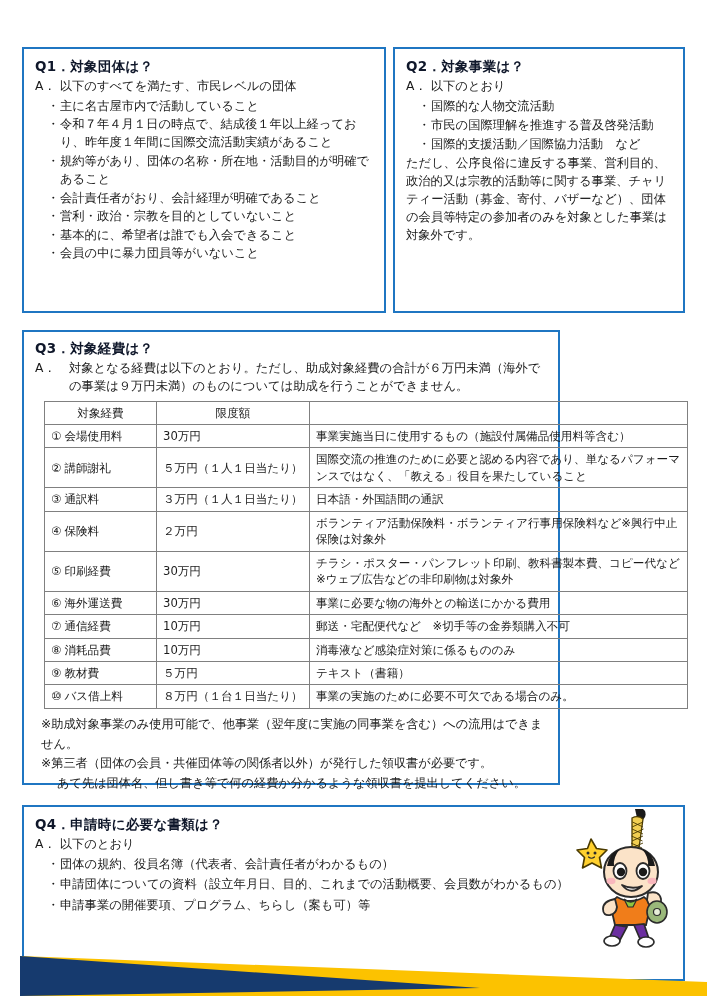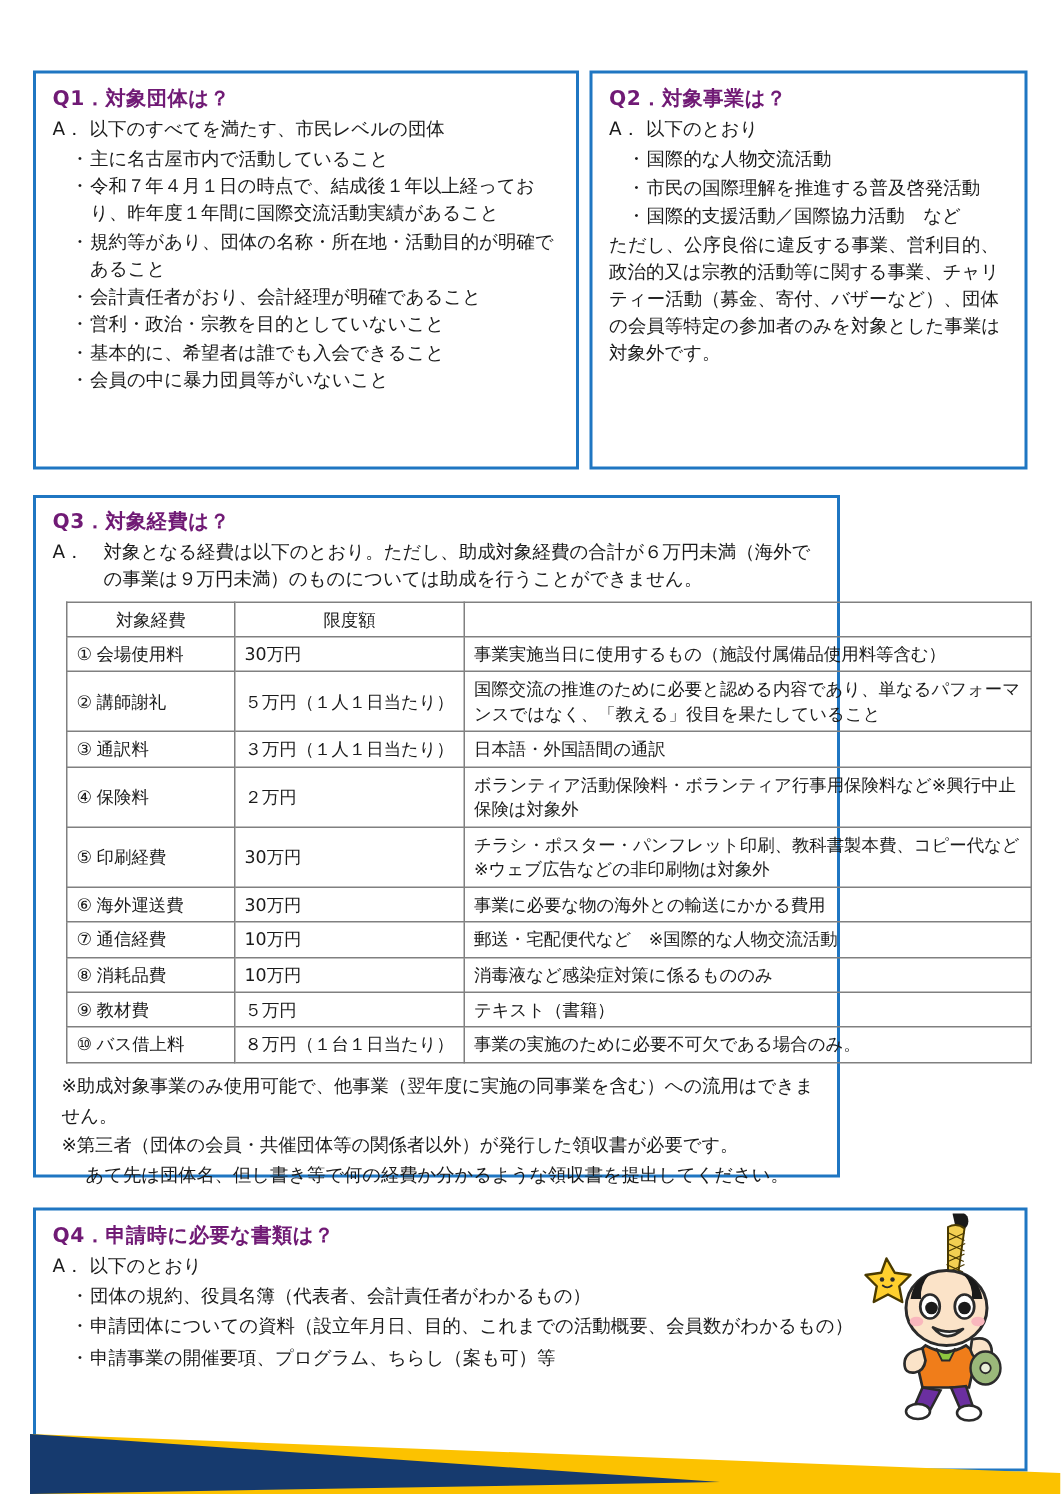--- a/index.html
+++ b/index.html
@@ -23,21 +23,21 @@
   }
 
   
   .qbox {
     position: absolute;
     border: 2px solid #1f76c2;
     box-sizing: border-box;
     background: #ffffff;
   }
   .qtitle {
-    color: #701a75;
+    color: #0f172a;
     font-weight: bold;
     font-size: 13.5px;
     letter-spacing: 0.3px;
     margin: 0 0 3px 0;
     line-height: 1.25;
   }
   .ans-row {
     display: flex;
     align-items: flex-start;
     font-size: 12.3px;
@@ -229,21 +229,21 @@
           <td>チラシ・ポスター・パンフレット印刷、教科書製本費、コピー代など　※ウェブ広告などの非印刷物は対象外</td>
         </tr>
         <tr>
           <td class="num-item"><span class="circ">⑥</span><span>海外運送費</span></td>
           <td>30万円</td>
           <td>事業に必要な物の海外との輸送にかかる費用</td>
         </tr>
         <tr>
           <td class="num-item"><span class="circ">⑦</span><span>通信経費</span></td>
           <td>10万円</td>
-          <td>郵送・宅配便代など　※国際的な人物交流活動</td>
+          <td>郵送・宅配便代など　※切手等の金券類購入不可</td>
         </tr>
         <tr>
           <td class="num-item"><span class="circ">⑧</span><span>消耗品費</span></td>
           <td>10万円</td>
           <td>消毒液など感染症対策に係るもののみ</td>
         </tr>
         <tr>
           <td class="num-item"><span class="circ">⑨</span><span>教材費</span></td>
           <td>５万円</td>
           <td>テキスト（書籍）</td>

